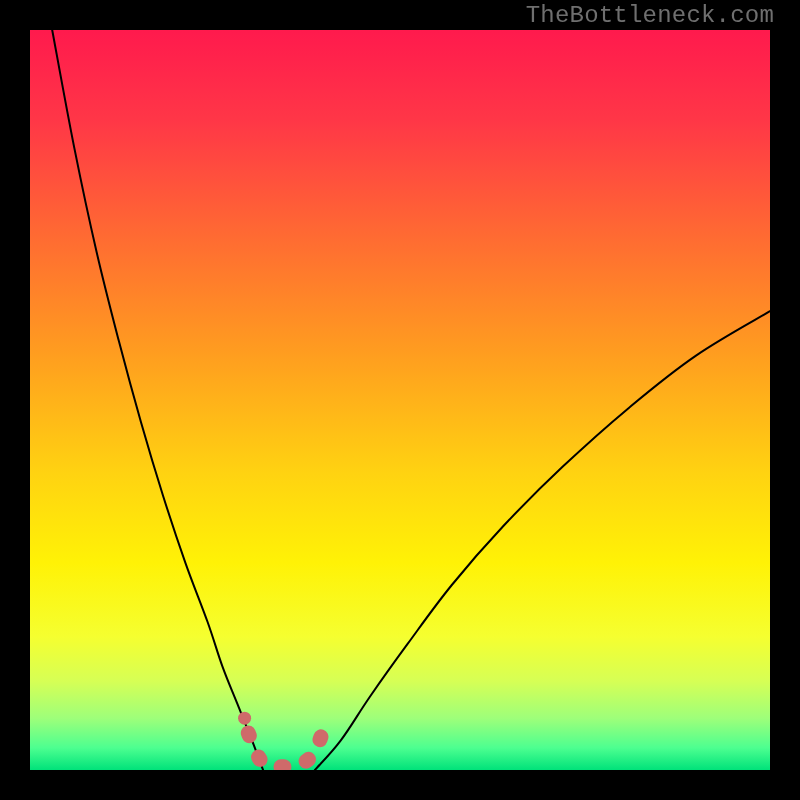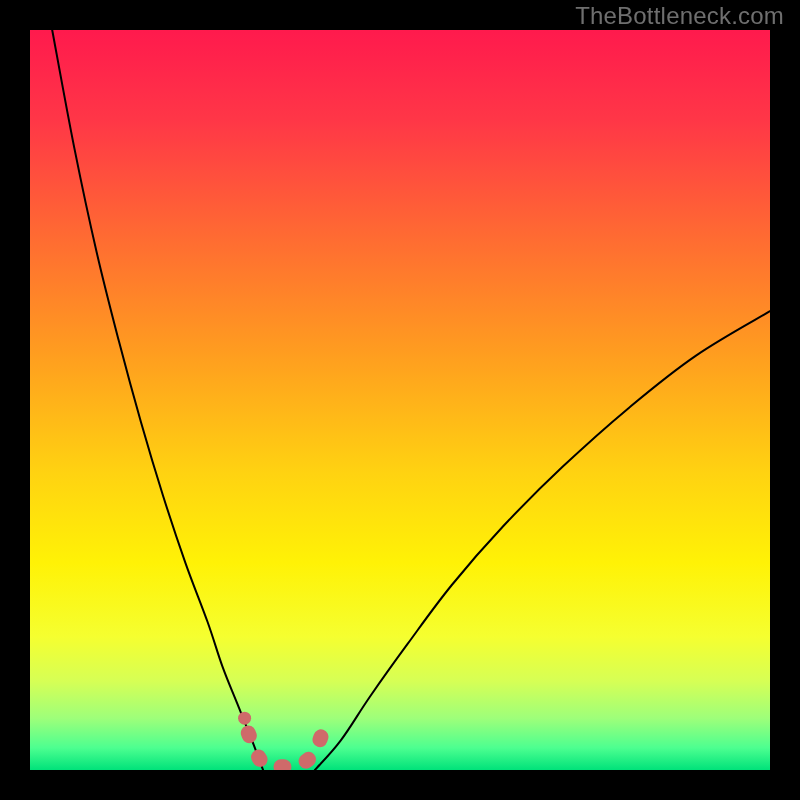--- a/index.html
+++ b/index.html
@@ -13,26 +13,27 @@
   }
   .frame {
     position: relative;
     width: 800px;
     height: 800px;
     background: #000;
   }
   .watermark {
     position: absolute;
     top: 2px;
-    right: 16px;
+    right: 26px;
     color: #6f6f6f;
     font-size: 24px;
     font-weight: 400;
     letter-spacing: 0.2px;
     z-index: 20;
+    font-family: Liberation Mono, monospace;
   }
   .plot-area {
     position: absolute;
     left: 30px;
     top: 30px;
     width: 740px;
     height: 740px;
     overflow: hidden;
   }
   .plot-area svg {

